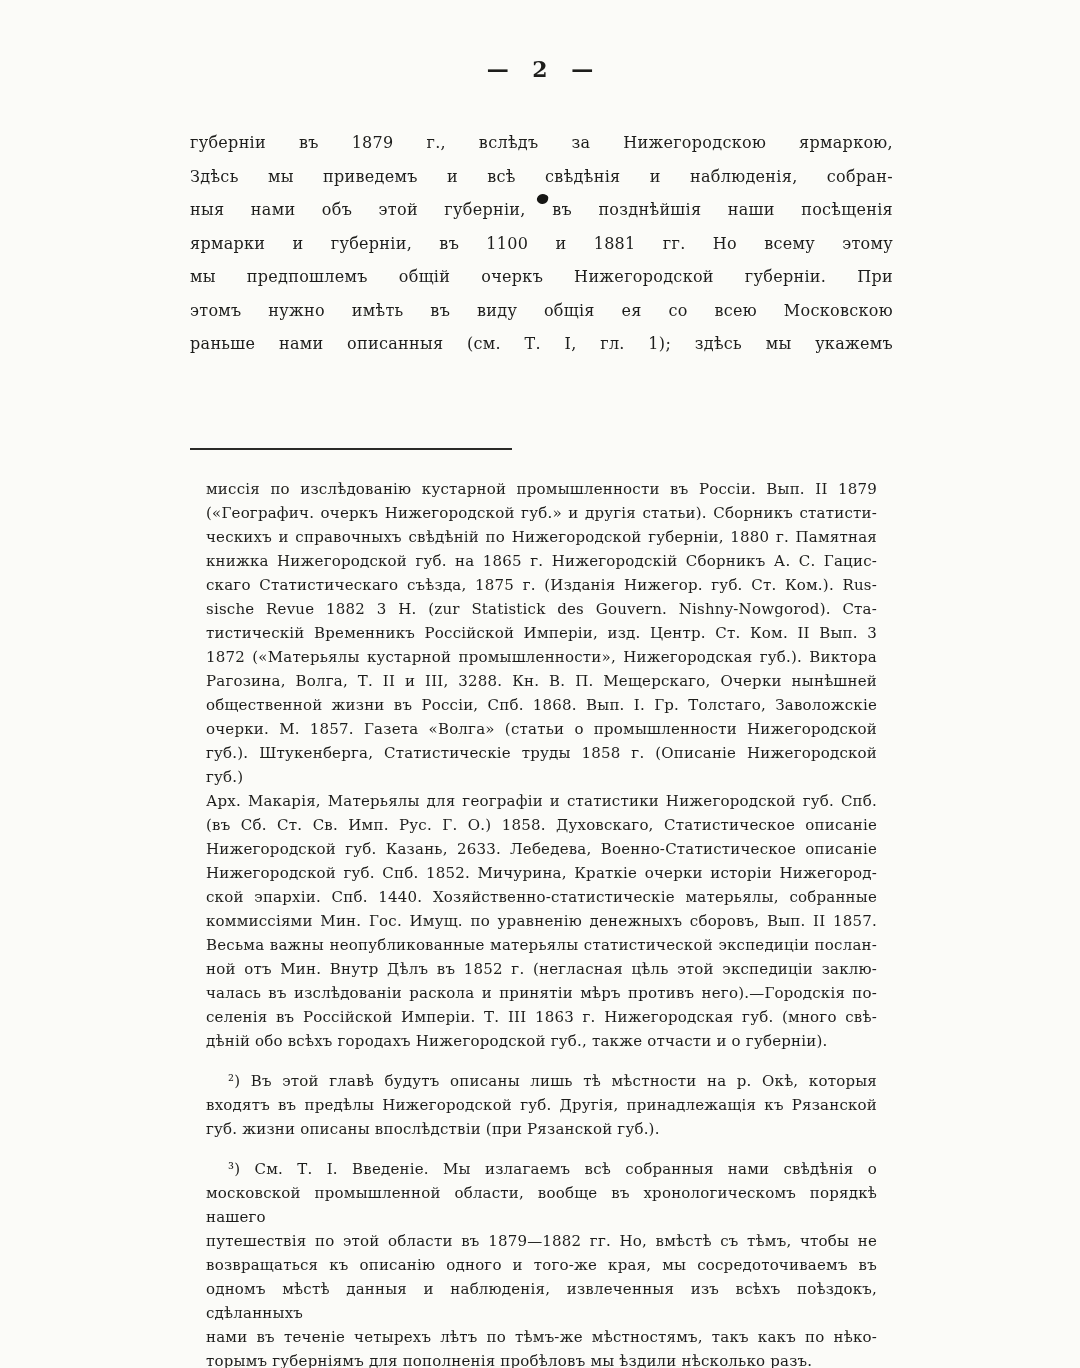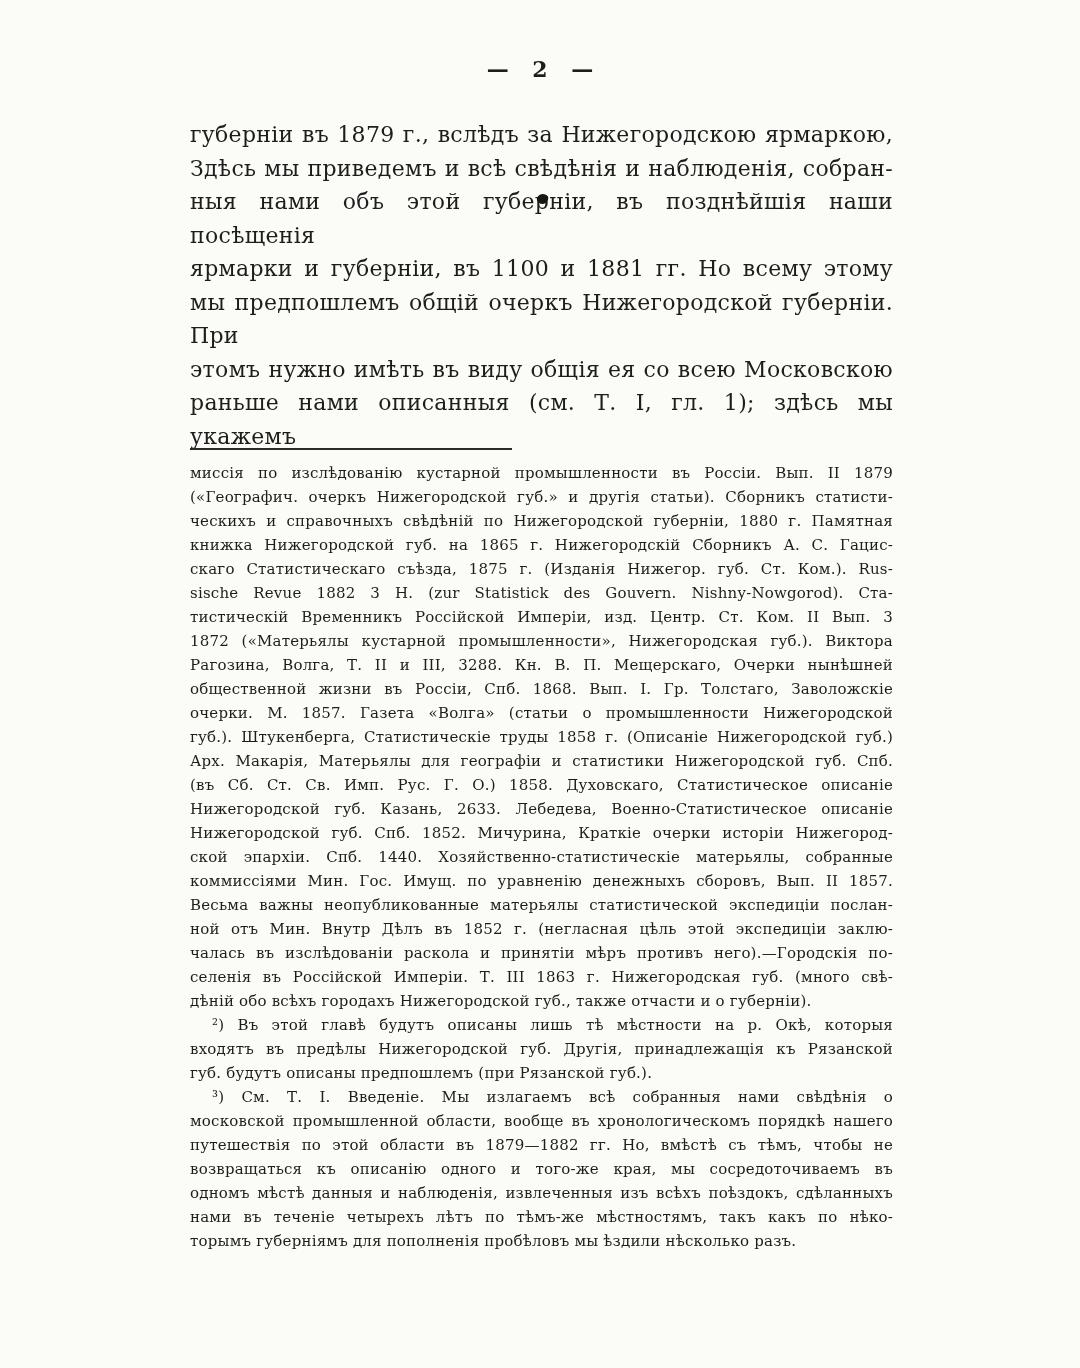--- a/index.html
+++ b/index.html
@@ -22,24 +22,24 @@
     left: 0;
     width: 100%;
     text-align: center;
     font-size: 22px;
     font-weight: bold;
     word-spacing: 16px;
     color: #1d1d1b;
   }
   .body-text {
     position: absolute;
-    top: 118px;
+    top: 126px;
     left: 190px;
     width: 703px;
-    font-size: 22px;
+    font-size: 16px;
     line-height: 33.5px;
     letter-spacing: 0.3px;
   }
   .text-line {
     text-align: justify;
     text-align-last: justify;
     white-space: normal;
   }
   .para-end {
     text-align-last: left;
@@ -65,21 +65,21 @@
   }
   .footnotes {
     position: absolute;
     top: 461px;
     left: 190px;
     width: 703px;
     font-size: 15px;
     line-height: 24px;
     letter-spacing: 0.2px;
   }
-  .fn-block { margin: 0; }
+  .fn-block { margin: 16px; }
   .indent-first .text-line:first-child {
     text-indent: 22px;
   }
 </style>
 </head>
 <body>
 
 <div class="page">
 
   <div class="page-header">— 2 —</div>
@@ -122,21 +122,21 @@
         <div class="text-line">Весьма важны неопубликованные матерьялы статистической экспедиціи послан-</div>
         <div class="text-line">ной отъ Мин. Внутр Дѣлъ въ 1852 г. (негласная цѣль этой экспедиціи заклю-</div>
         <div class="text-line">чалась въ изслѣдованіи раскола и принятіи мѣръ противъ него).—Городскія по-</div>
         <div class="text-line">селенія въ Россійской Имперіи. Т. III 1863 г. Нижегородская губ. (много свѣ-</div>
         <div class="text-line para-end">дѣній обо всѣхъ городахъ Нижегородской губ., также отчасти и о губерніи).</div>
       </div>
 
     <div class="fn-block indent-first">
         <div class="text-line">²) Въ этой главѣ будутъ описаны лишь тѣ мѣстности на р. Окѣ, которыя</div>
         <div class="text-line">входятъ въ предѣлы Нижегородской губ. Другія, принадлежащія къ Рязанской</div>
-        <div class="text-line para-end">губ. будутъ описаны предпошлемъ (при Рязанской губ.).</div>
+        <div class="text-line para-end">губ. жизни описаны впослѣдствіи (при Рязанской губ.).</div>
       </div>
 
     <div class="fn-block indent-first">
         <div class="text-line">³) См. Т. I. Введеніе. Мы излагаемъ всѣ собранныя нами свѣдѣнія о</div>
         <div class="text-line">московской промышленной области, вообще въ хронологическомъ порядкѣ нашего</div>
         <div class="text-line">путешествія по этой области въ 1879—1882 гг. Но, вмѣстѣ съ тѣмъ, чтобы не</div>
         <div class="text-line">возвращаться къ описанію одного и того-же края, мы сосредоточиваемъ въ</div>
         <div class="text-line">одномъ мѣстѣ данныя и наблюденія, извлеченныя изъ всѣхъ поѣздокъ, сдѣланныхъ</div>
         <div class="text-line">нами въ теченіе четырехъ лѣтъ по тѣмъ-же мѣстностямъ, такъ какъ по нѣко-</div>
         <div class="text-line para-end">торымъ губерніямъ для пополненія пробѣловъ мы ѣздили нѣсколько разъ.</div>

